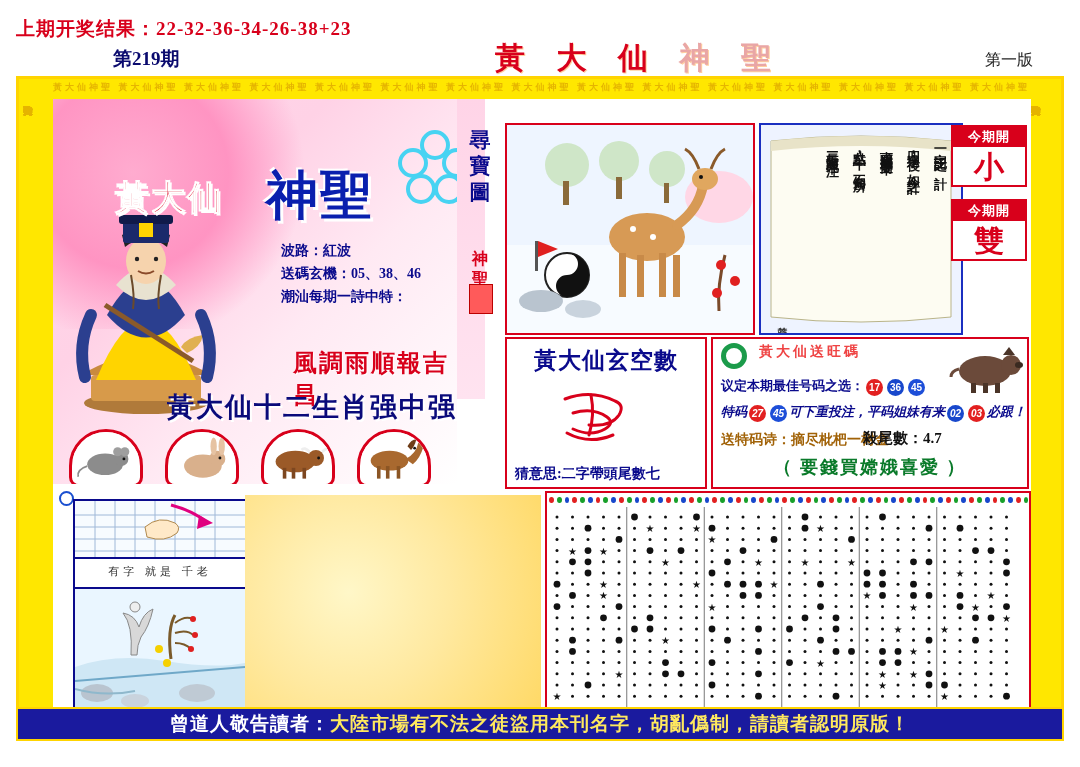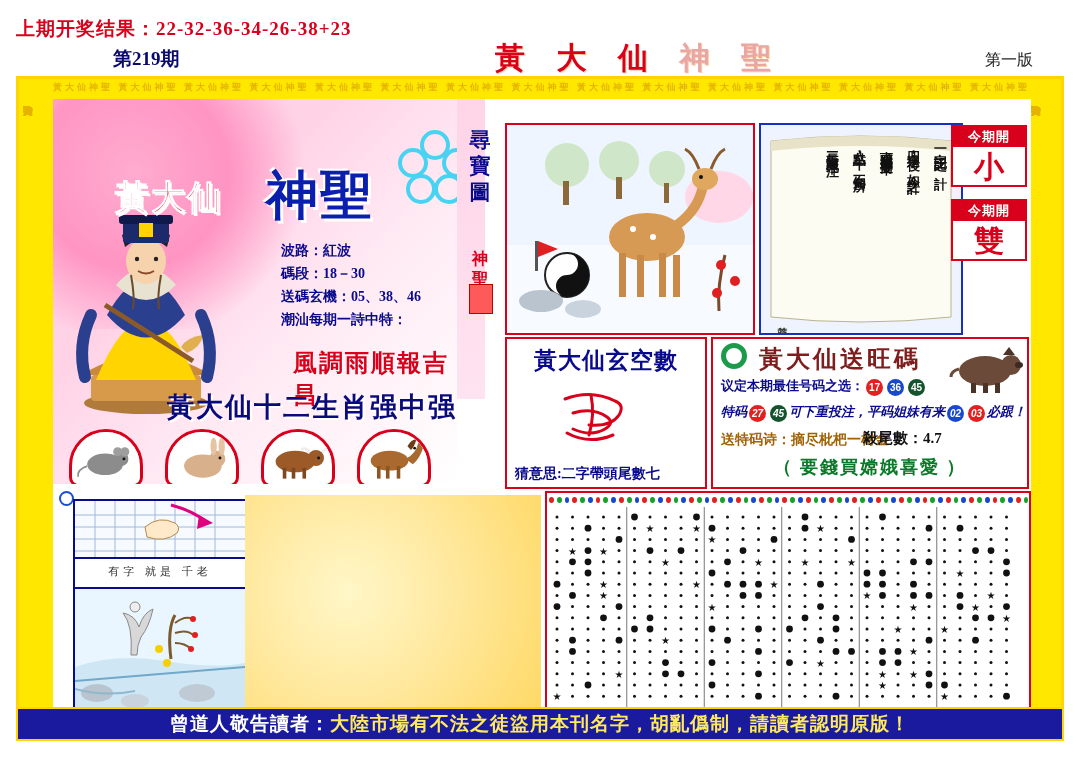--- a/index.html
+++ b/index.html
@@ -212,21 +212,21 @@
     font-family:"Liberation Serif", serif;
   }
 
   
   .wang-box{
     position:absolute;left:658px;top:238px;width:314px;height:148px;
     border:2px solid #d8001b;background:#ffffff;
   }
   .wang-title{
     position:absolute;left:46px;top:4px;
-    font-size:24px;font-weight:bold;color:#7f1d1d;
+    font-size:14px;font-weight:bold;color:#ef4444;
     font-family:"Liberation Serif", serif;letter-spacing:3px;
   }
   .ring{
     position:absolute;left:8px;top:4px;width:26px;height:26px;border-radius:50%;
     border:5px solid #1b9b4a;box-sizing:border-box;
   }
   .pig{position:absolute;right:4px;top:2px;width:78px;height:52px;}
   .wang-l1{
     position:absolute;left:8px;top:38px;
     font-size:13px;font-weight:bold;color:#0a0a8c;
@@ -253,21 +253,21 @@
     font-size:18px;font-weight:bold;color:#0a7a2a;
     font-family:"Liberation Serif", serif;letter-spacing:2px;
   }
   .ball{
     display:inline-block;width:17px;height:17px;border-radius:50%;
     color:#fff;font-size:10px;font-weight:bold;line-height:17px;text-align:center;
     vertical-align:middle;margin:0 2px;font-family:"Liberation Sans",sans-serif;
   }
   .b-red{background:#e22020;}
   .b-blue{background:#1848cc;}
-  .b-green{background:#14532d;}
+  .b-green{background:#1d4ed8;}
 
   
   .pic-top{
     position:absolute;left:20px;top:400px;width:170px;height:56px;
     border:2px solid #0a0a8c;background:#f4f7ff;overflow:hidden;
   }
   .pic-mid{
     position:absolute;left:20px;top:458px;width:170px;height:28px;
     border:2px solid #0a0a8c;background:#ffffff;overflow:hidden;
     font-family:"Liberation Serif", serif;
@@ -391,21 +391,20 @@
               <circle cx="42" cy="16" r="13"></circle>
               <circle cx="20" cy="34" r="13"></circle>
               <circle cx="64" cy="34" r="13"></circle>
               <circle cx="28" cy="60" r="13"></circle>
               <circle cx="56" cy="60" r="13"></circle>
             </g>
           </svg>
 
           <div class="hero-lines">
             <div>波路：紅波</div>
-            <div>碼段：18－30</div>
             <div>送碼玄機：05、38、46</div>
             <div>潮汕每期一詩中特：</div>
           </div>
 
           <div class="hero-slogan">風調雨順報吉昌</div>
           <div class="zodiac-title">黃大仙十二生肖强中强</div>
 
           <div class="zodiac-row">
             <div class="z-item" style="left:8px;">
               <svg class="an" viewBox="0 0 74 58">

